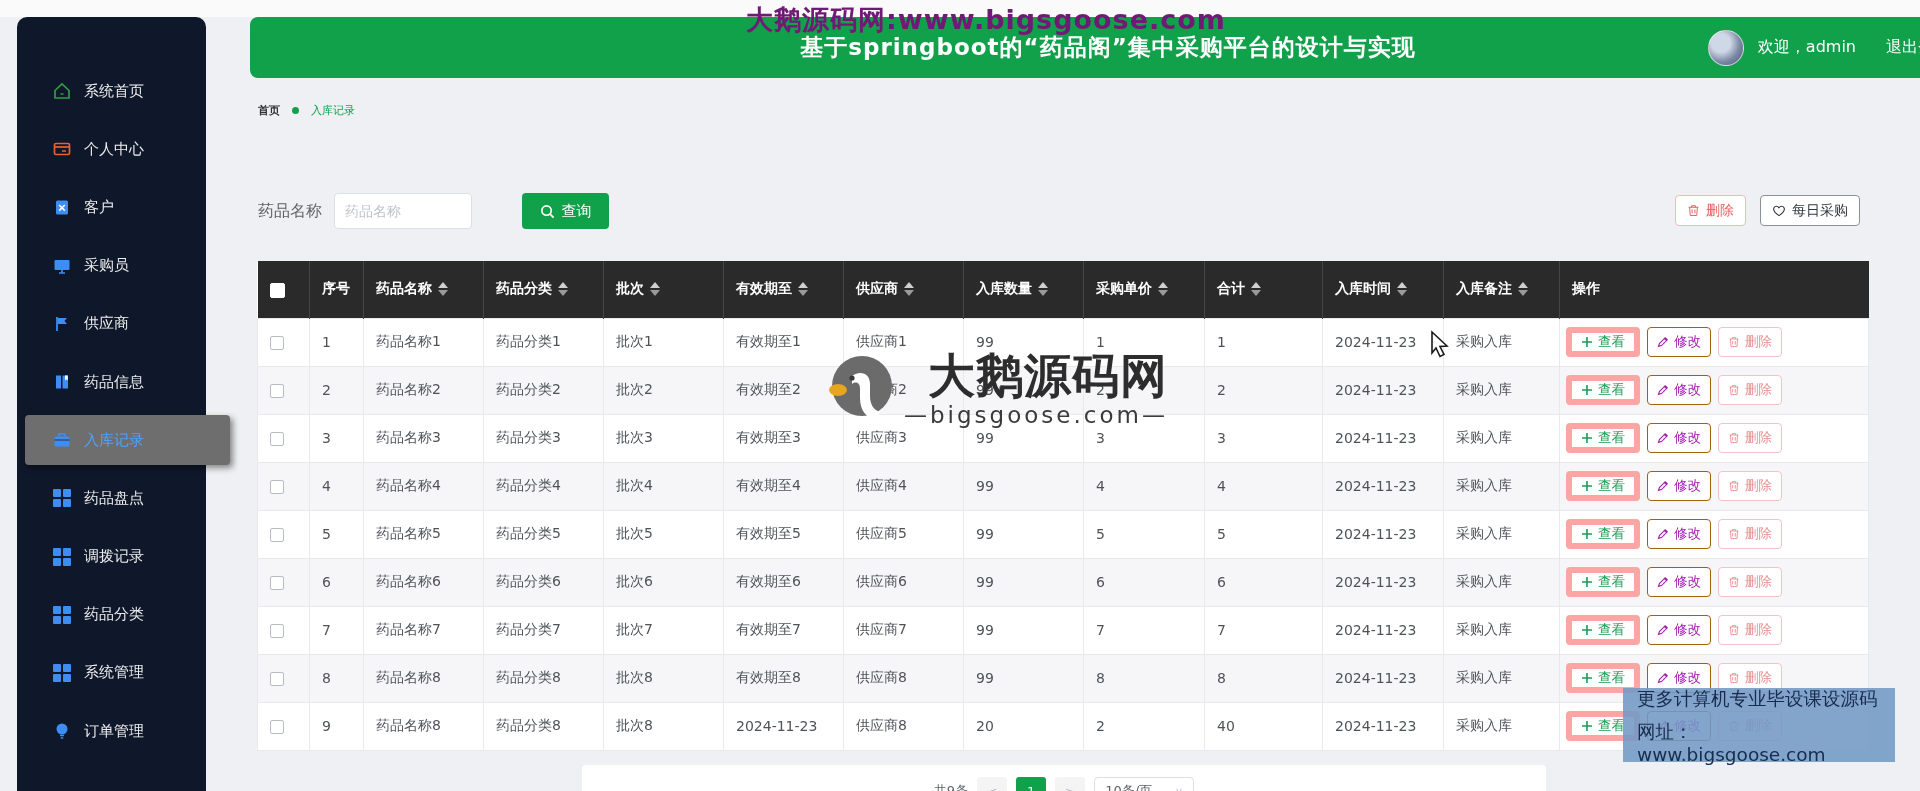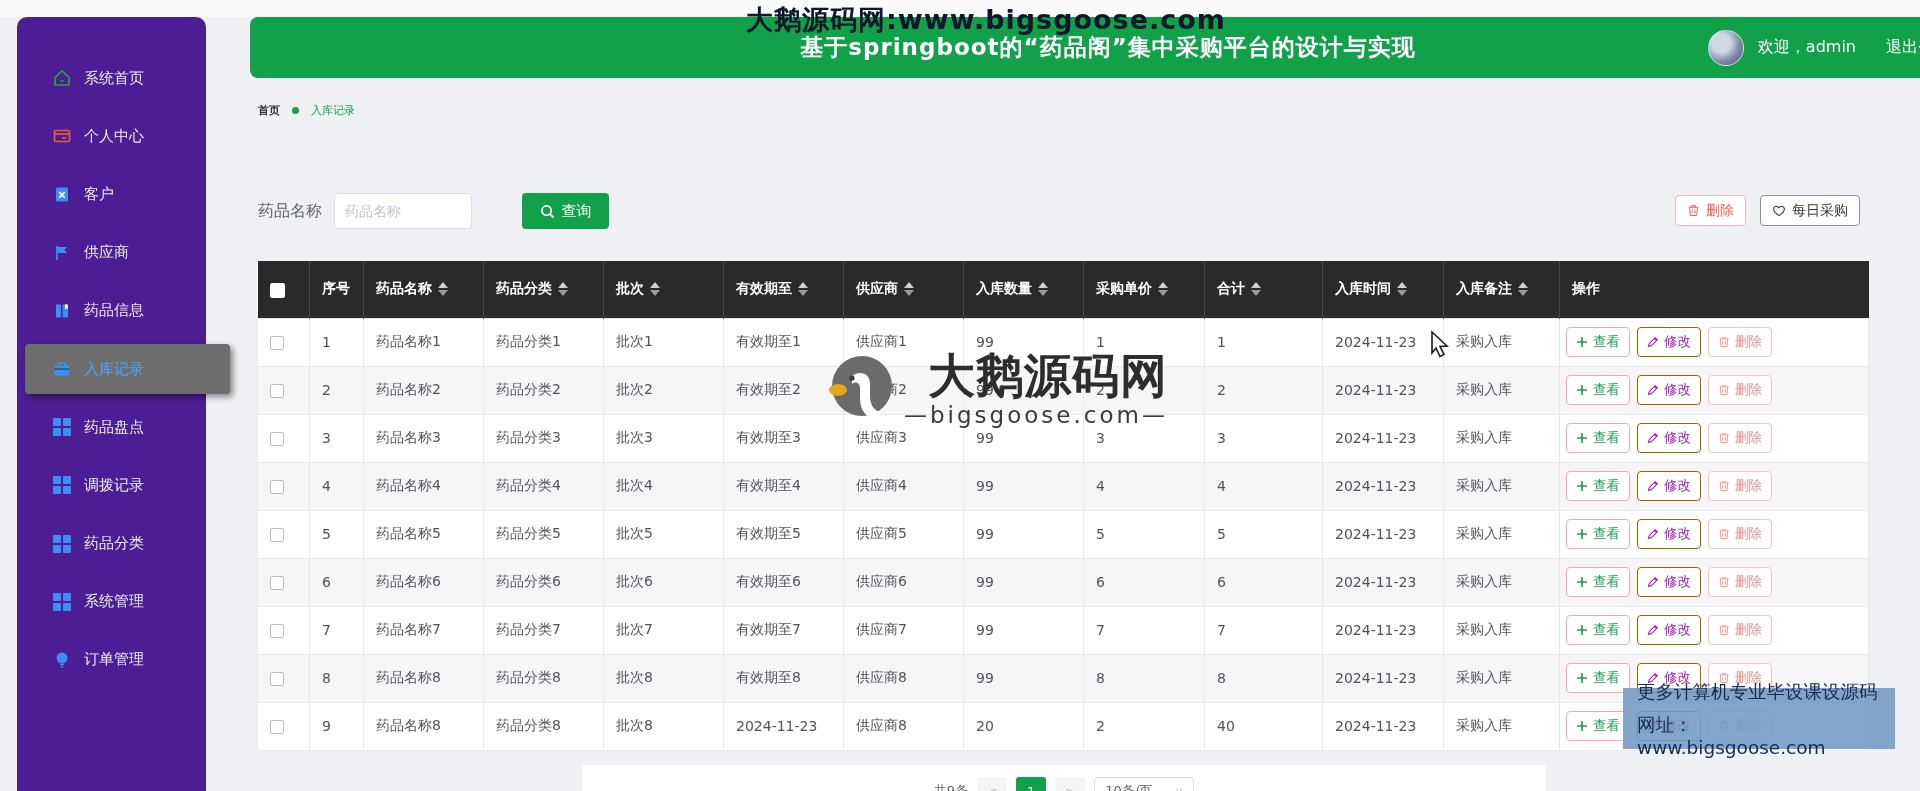--- a/index.html
+++ b/index.html
@@ -2,41 +2,41 @@
 <html><head>
 <meta charset="utf-8">
 <style>
   * { margin:0; padding:0; box-sizing:border-box; }
   html,body { width:1920px; height:791px; overflow:hidden; }
   body { font-family:"DejaVu Sans","Liberation Sans",sans-serif; background:#eef0f3; position:relative; }
   .topstrip { position:absolute; left:0; top:0; width:1920px; height:17px; background:#fafafa; }
 
   
   .sidebar { position:absolute; left:17px; top:17px; width:189px; height:774px;
-             background:#4c1d95; border-radius:10px 10px 0 0; padding-top:32px; z-index:5; }
+             background:#0f172a; border-radius:10px 10px 0 0; padding-top:45px; z-index:5; }
   .side-item { position:relative; height:58.2px; display:flex; align-items:center; padding-left:36px;
                color:#ececec; font-size:15px; cursor:pointer; }
   .side-item .ic { width:18px; height:18px; margin-right:13px; display:inline-flex; align-items:center; justify-content:center; flex:0 0 18px; }
   .side-item.active { color:#4da3ff; }
   .side-item.active .bar { position:absolute; left:8px; top:4px; width:205px; height:50px;
                background:#6e6e6e; border-radius:4px; box-shadow:3px 3px 6px rgba(0,0,0,.45); z-index:-1; }
   .grid4 { display:grid; grid-template-columns:8px 8px; grid-template-rows:8px 8px; gap:2px; }
   .grid4 i { background:#3d8df5; border-radius:1px; }
 
   
   .header { position:absolute; left:250px; top:17px; width:1716px; height:61px;
             background:#12a14b; border-radius:8px; display:flex; align-items:center; z-index:4; }
   .header-title { position:absolute; left:0; right:0; text-align:center; color:#fff;
                   font-size:23px; font-weight:bold; letter-spacing:1px; }
   .header-right { position:absolute; right:16px; display:flex; align-items:center; gap:14px; color:#fff; font-size:16px; }
   .avatar { width:36px; height:36px; border-radius:50%; border:1px solid rgba(255,255,255,.6);
             background:radial-gradient(circle at 35% 35%, #cfd8e6 0 30%, #7d8aa5 60%, #43507a 100%); }
   .logout { cursor:pointer;margin-left:16px; }
   .red-mark { position:absolute; left:746px; top:2px; width:420px; text-align:center; z-index:9;
-              color:#0f172a; font-size:27px; font-weight:bold; letter-spacing:1px; white-space:nowrap; }
+              color:#701a75; font-size:27px; font-weight:bold; letter-spacing:1px; white-space:nowrap; }
 
   
   .breadcrumb { position:absolute; left:258px; top:103px; display:flex; align-items:center; gap:12px; font-size:11px; }
   .bc-home { color:#303133; font-weight:bold; }
   .bc-dot { width:7px; height:7px; border-radius:50%; background:#12a14b; }
   .bc-cur { color:#12a14b; }
 
   
   .toolbar { position:absolute; left:258px; top:193px; width:1610px; height:37px; }
   .tb-left { display:flex; align-items:center; gap:12px; }
@@ -64,40 +64,40 @@
   .th-inner { display:inline-flex; align-items:center; gap:6px; }
   .sort { display:inline-flex; flex-direction:column; gap:2px; }
   .sort i { width:0; height:0; border-left:5px solid transparent; border-right:5px solid transparent; display:block; }
   .sort .up   { border-bottom:6px solid #cfcfcf; }
   .sort .down { border-top:6px solid #9a9a9a; }
   .cb { display:inline-block; width:14px; height:14px; border:1px solid #b8bcc4; border-radius:2px; background:#fff; cursor:pointer; vertical-align:middle; }
   thead .cb { width:15px; height:15px; border-color:#fff; }
   td.actions { padding:0 6px; }
   .btn { display:inline-flex; align-items:center; gap:5px; height:30px; padding:0 9px; margin-right:7px;
          background:#fff; border-radius:4px; font-size:13.5px; cursor:pointer; font-family:inherit; }
-  .btn.view { border:1px solid #fca5a5; color:#1f9a55; }
+  .btn.view { border:6px solid #fca5a5; color:#1f9a55; }
   .btn.edit { border:1px solid #a16207; color:#a21caf; }
   .btn.del  { border:1px solid #f3c3c3; color:#e88c8c; }
 
   
   .pager-card { position:absolute; left:582px; top:765px; width:964px; height:60px; background:#fff; border-radius:4px 4px 0 0; z-index:3; }
   .pager { display:flex; align-items:center; justify-content:center; gap:9px; padding-top:12px; font-size:13px; color:#606266; }
   .pg-btn { width:30px; height:28px; border-radius:3px; background:#f4f4f5; color:#b4b8bf; border:none;
             display:inline-flex; align-items:center; justify-content:center; font-size:13px; cursor:pointer; font-family:inherit; }
   .pg-cur { background:#12a14b; color:#fff; }
   .pg-select { width:100px; height:28px; border:1px solid #dcdfe6; border-radius:4px; background:#fff;
                display:inline-flex; align-items:center; justify-content:space-between; padding:0 10px; color:#606266; cursor:pointer; }
   .pg-chev { color:#c0c4cc; font-size:11px; }
 
   
   .goose-mark { position:absolute; left:822px; top:352px; display:flex; align-items:flex-start; z-index:6; pointer-events:none; }
   .goose-texts { margin-left:6px; }
   .goose-title { font-size:47px; font-weight:900; color:#2d2d2d; letter-spacing:1px; line-height:1.0;text-align:right; }
   .goose-sub { font-size:23px; color:#3a3a3a; letter-spacing:3px; margin-top:3px; text-align:center; }
-  .blue-overlay { position:absolute; left:1623px; top:688px; width:272px; height:61px; z-index:7;
+  .blue-overlay { position:absolute; left:1623px; top:688px; width:272px; height:74px; z-index:7;
                   background:rgba(114,152,197,.88); color:#182c4e; font-size:18.5px;
                   display:flex; flex-direction:column; justify-content:center; gap:8px; padding:0 14px; }
   .cursor { position:absolute; left:1428px; top:330px; z-index:20; pointer-events:none; }
 </style>
 </head>
 <body>
 
 <div class="topstrip"></div>
 
 <div class="red-mark">大鹅源码网:www.bigsgoose.com</div>
@@ -132,20 +132,29 @@
       <span>个人中心</span>
     </div>
     <div class="side-item">
       <span class="ic">
         <svg width="18" height="18" viewBox="0 0 18 18">
           <rect x="3" y="2.5" width="12" height="14" rx="1.5" fill="#3d8df5"></rect>
           <path d="M6.2 7l5.6 5.6M11.8 7l-5.6 5.6" stroke="#fff" stroke-width="1.6"></path>
         </svg>
       </span>
       <span>客户</span>
+    </div>
+    <div class="side-item">
+      <span class="ic">
+        <svg width="18" height="18" viewBox="0 0 18 18">
+          <rect x="1.5" y="3" width="15" height="10" rx="1" fill="#3d8df5"></rect>
+          <path d="M6 16h6M9 13v3" stroke="#3d8df5" stroke-width="1.7"></path>
+        </svg>
+      </span>
+      <span>采购员</span>
     </div>
     <div class="side-item">
       <span class="ic">
         <svg width="18" height="18" viewBox="0 0 18 18">
           <path d="M4 2v14" stroke="#3d8df5" stroke-width="1.8"></path>
           <path d="M5 3h9l-2.5 3L14 9H5z" fill="#3d8df5"></path>
         </svg>
       </span>
       <span>供应商</span>
     </div>

